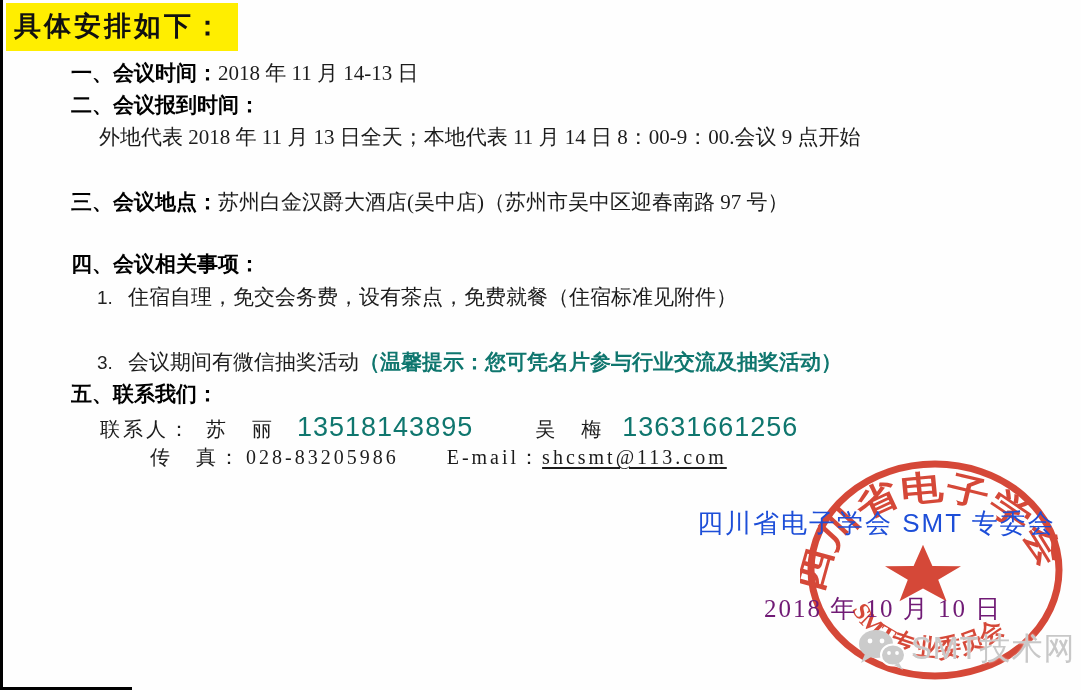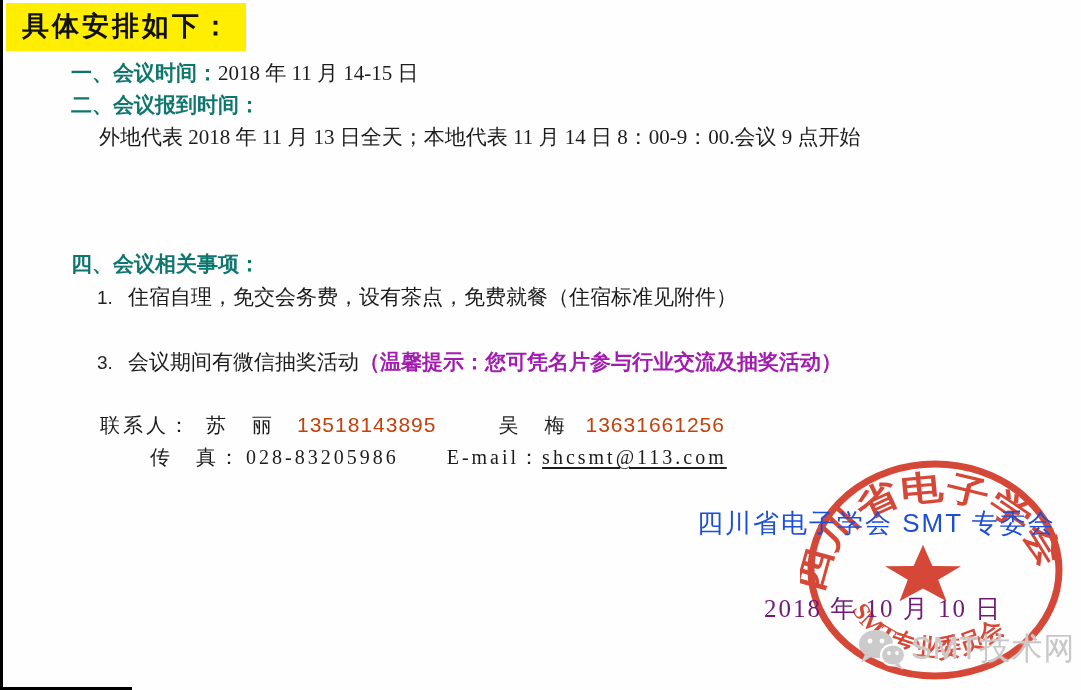--- a/index.html
+++ b/index.html
@@ -7,35 +7,35 @@
   .page {
     position:relative; width:1081px; height:690px; background:#fefefe;
     overflow:hidden; font-family:"Liberation Serif", serif; color:#1c1c1c;
   }
   .edge { position:absolute; background:#000; }
   .edge-left { left:0; top:0; width:3px; height:690px; }
   .edge-bottom-left { left:0; top:687px; width:132px; height:3px; }
 
   .title {
     position:absolute; left:6px; top:3px;
-    background:#ffee00; padding:5px 14px 7px 16px;
+    background:#ffee00; padding:5px 14px 7px 8px;
     font-family:"Liberation Serif", serif; font-weight:bold;
     font-size:27px; letter-spacing:3px; color:#111;
   }
 
   .line { position:absolute; white-space:nowrap; font-size:21px; }
-  .hei  { font-family:"Liberation Sans", sans-serif; font-weight:600; color:#0f766e; }
+  .hei  { font-family:"Liberation Sans", sans-serif; font-weight:600; color:#000000; }
   .song { font-family:"Liberation Serif", serif; font-weight:normal; color:#1c1c1c; }
-  .boldnote { font-family:"Liberation Sans", sans-serif; font-weight:bold; color:#a21caf; }
+  .boldnote { font-family:"Liberation Sans", sans-serif; font-weight:bold; color:#0f766e; }
 
   .num { display:inline-block; width:31px; font-family:"Liberation Sans", sans-serif;
          font-size:19px; color:#222; }
 
   .contact-row { position:absolute; white-space:nowrap; font-size:20px; letter-spacing:3px; }
-  .phone-sans { font-family:"Liberation Sans", sans-serif; font-size:21px; letter-spacing:1px; color:#c2410c; }
+  .phone-sans { font-family:"Liberation Sans", sans-serif; font-size:27px; letter-spacing:1px; color:#0f766e; }
   .gap14 { margin-left:14px; } .gap22 { margin-left:22px; }
   .gap62 { margin-left:62px; } .gap10 { margin-left:18px; }
   .gap06 { margin-left:4px; }  .gap48 { margin-left:48px; }
   .email-link { text-decoration:underline; text-underline-offset:3px; }
 
   .seal { position:absolute; left:800px; top:456px; z-index:2; opacity:.93; }
   .sig-org {
     position:absolute; left:697px; top:506px; z-index:3;
     font-family:"Liberation Sans", sans-serif; font-size:26px; letter-spacing:2px;
     color:#1d4ed8; white-space:nowrap;
@@ -58,43 +58,49 @@
 <body>
 
 <div class="page">
 
   <div class="edge edge-left"></div>
   <div class="edge edge-bottom-left"></div>
 
   <div class="title">具体安排如下：</div>
 
   <div class="line" style="left:71px; top:59px;">
-    <span class="hei">一、会议时间：</span><span class="song">2018 年 11 月 14-15 日</span>
+    <span class="hei">一、会议时间：</span><span class="song">2018 年 11 月 14-13 日</span>
   </div>
 
   <div class="line" style="left:71px; top:91px;">
     <span class="hei">二、会议报到时间：</span>
   </div>
 
   <div class="line song" style="left:99px; top:123px;">外地代表 2018 年 11 月 13 日全天；本地代表 11 月 14 日 8：00-9：00.会议 9 点开始</div>
 
+  <div class="line" style="left:71px; top:188px;">
+    <span class="hei">三、会议地点：</span><span class="song">苏州白金汉爵大酒店(吴中店)（苏州市吴中区迎春南路 97 号）</span>
+  </div>
 
   <div class="line" style="left:71px; top:250px;">
     <span class="hei">四、会议相关事项：</span>
   </div>
 
   <div class="line" style="left:97px; top:283px;">
     <span class="num">1.</span><span class="song">住宿自理，免交会务费，设有茶点，免费就餐（住宿标准见附件）</span>
   </div>
 
 
   <div class="line" style="left:97px; top:348px;">
     <span class="num">3.</span><span class="song">会议期间有微信抽奖活动</span><span class="boldnote">（温馨提示：您可凭名片参与行业交流及抽奖活动）</span>
   </div>
 
+  <div class="line" style="left:71px; top:380px;">
+    <span class="hei">五、联系我们：</span>
+  </div>
 
   <div class="contact-row song" style="left:100px; top:412px;">
     <span>联系人：</span><span class="gap14">苏　丽</span><span class="phone-sans gap22">13518143895</span><span class="gap62">吴　梅</span><span class="phone-sans gap10">13631661256</span>
   </div>
 
   <div class="contact-row song" style="left:150px; top:444px;">
     <span>传　真：</span><span class="gap06">028-83205986</span><span class="gap48">E-mail：</span><span class="email-link">shcsmt@113.com</span>
   </div>
 
   <svg class="seal" width="270" height="232" viewBox="0 0 270 232">

